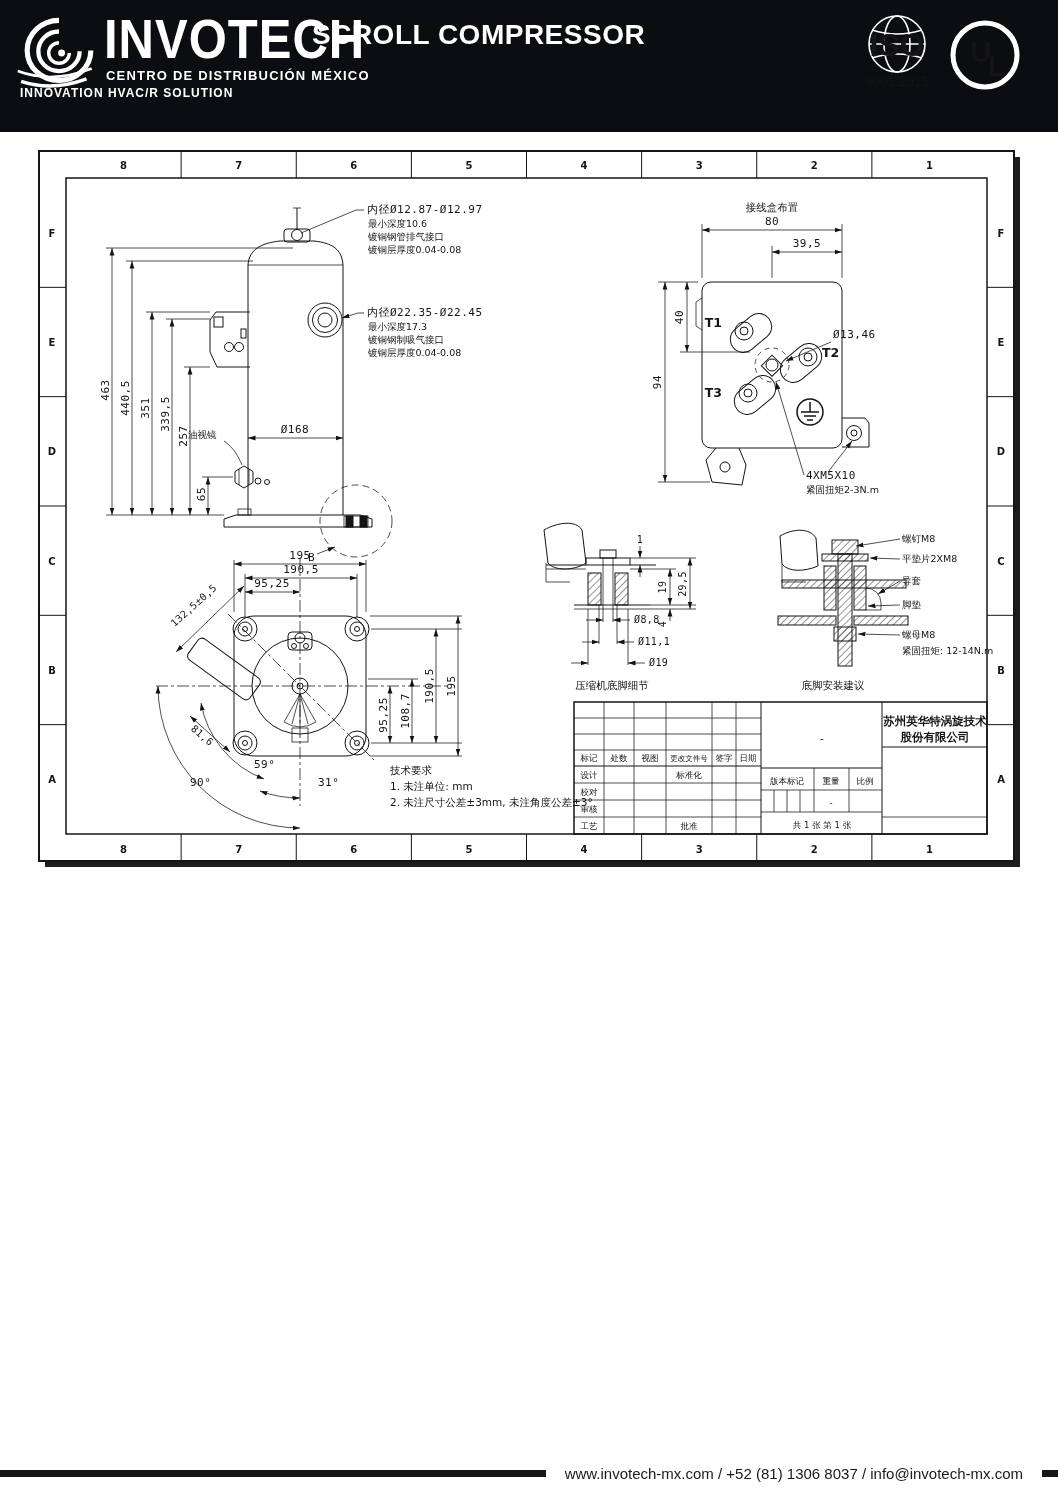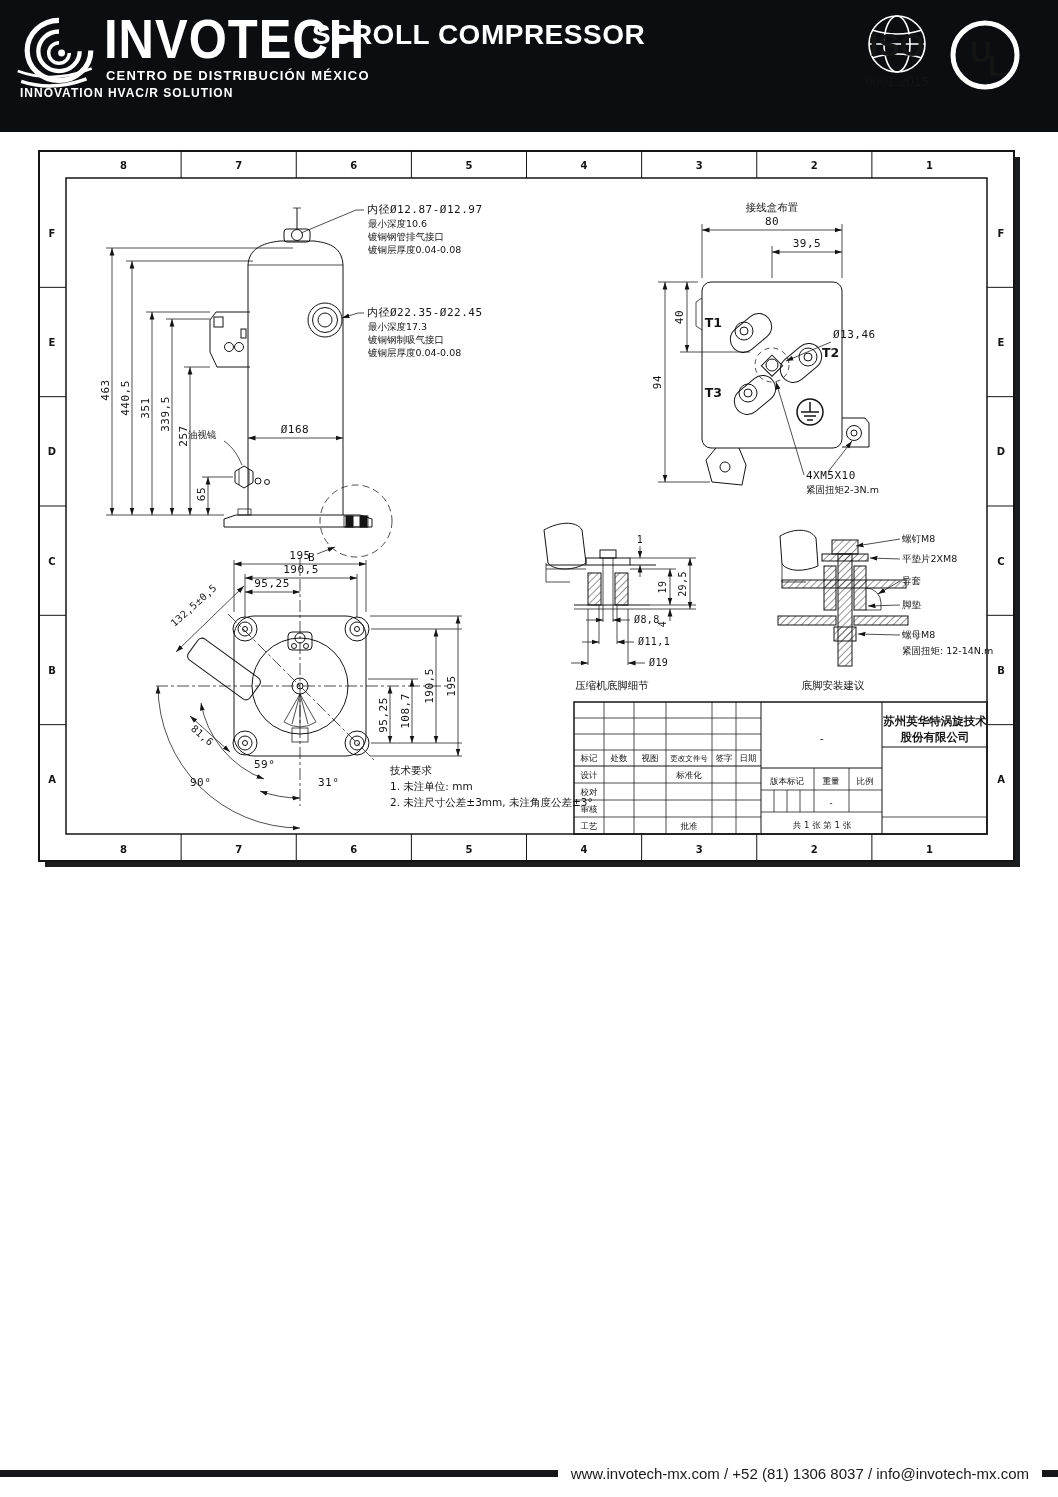--- a/index.html
+++ b/index.html
@@ -26,21 +26,21 @@
   .cjkb{font-family:"DejaVu Sans",sans-serif;font-size:10.5px}
   .tb{font-family:"DejaVu Sans",sans-serif;font-size:8.5px;text-anchor:middle}
   .tbs{font-family:"DejaVu Sans",sans-serif;font-size:7.5px;text-anchor:middle}
   .comp{font-family:"DejaVu Sans",sans-serif;font-size:11.5px;font-weight:bold;text-anchor:middle}
   .tlab{font-family:"DejaVu Sans",sans-serif;font-size:12.5px;font-weight:bold}
   .glbl{font-family:"DejaVu Sans",sans-serif;font-size:10px;font-weight:bold;text-anchor:middle}
   .tl{stroke-width:0.75}
   .cl{stroke-width:0.75;stroke-dasharray:12 3 3 3}
 
   
-  .ftr{position:absolute;left:0;top:1463px;width:1058px;height:20px;display:flex;align-items:center;gap:13px}
+  .ftr{position:absolute;left:0;top:1463px;width:1058px;height:20px;display:flex;align-items:center;gap:19px}
   .rule{height:7px;background:#15171a}
   .rule.l{flex:1}
   .rule.r{width:16px}
   .contact{font-size:15px;color:#1a1a1a;white-space:nowrap}
 </style>
 </head>
 <body>
 
 <div class="hdr">
   <svg class="logo-swirl" viewBox="0 0 100 100">

